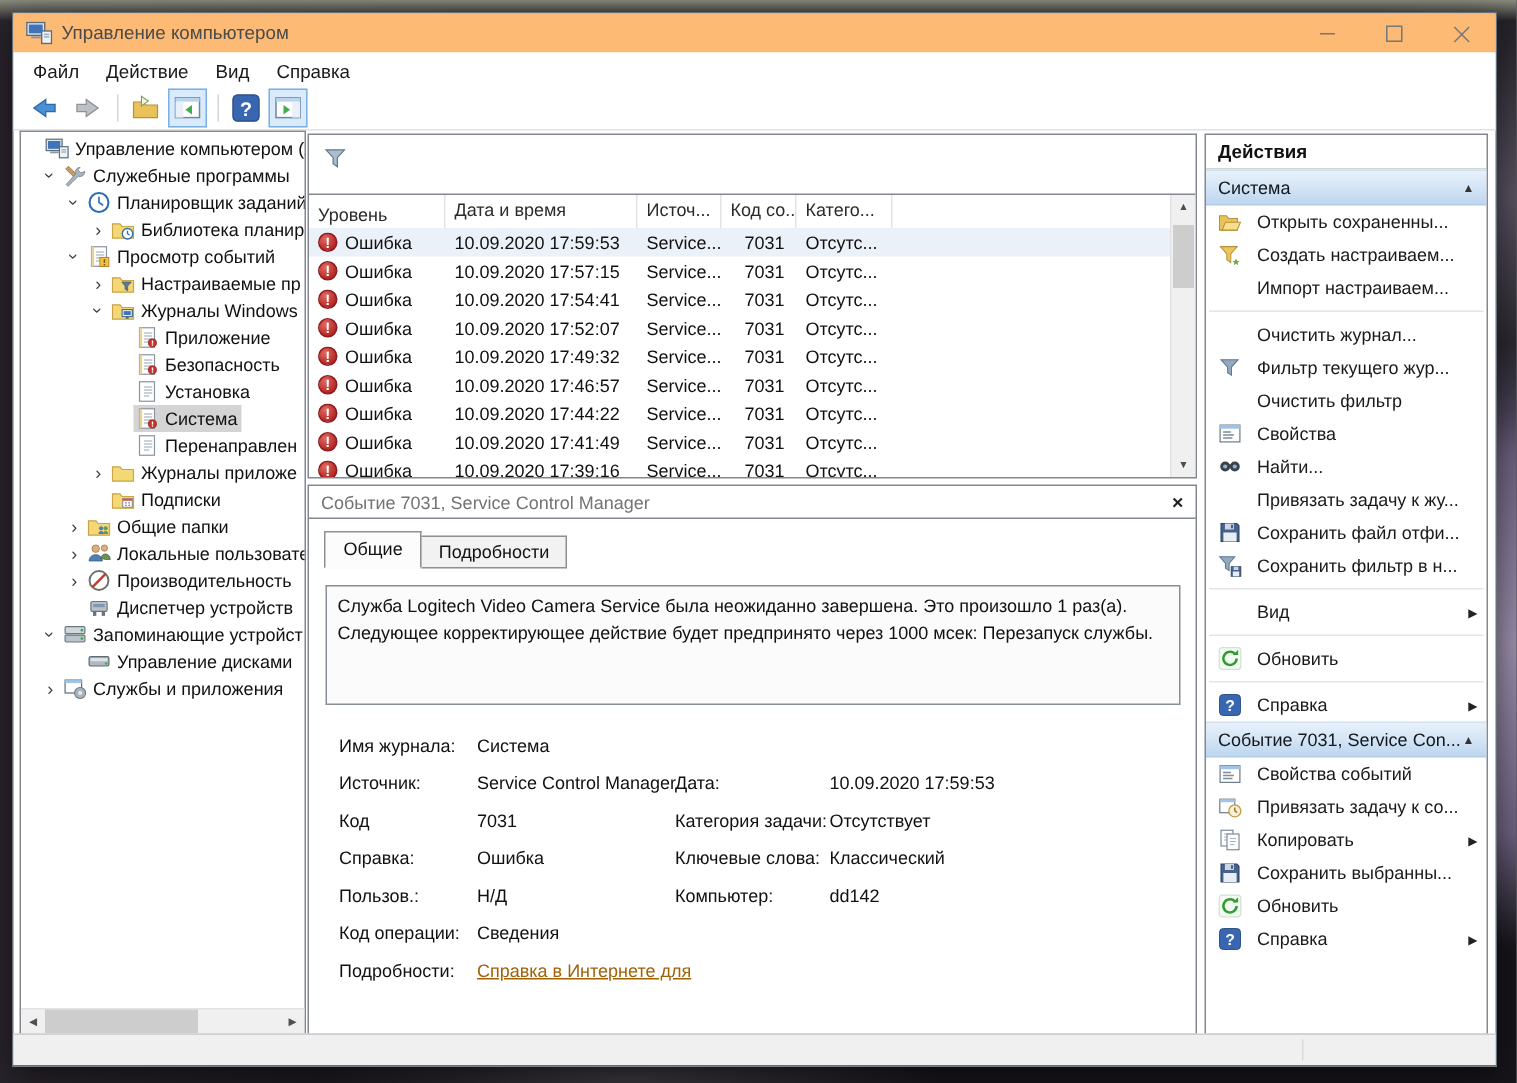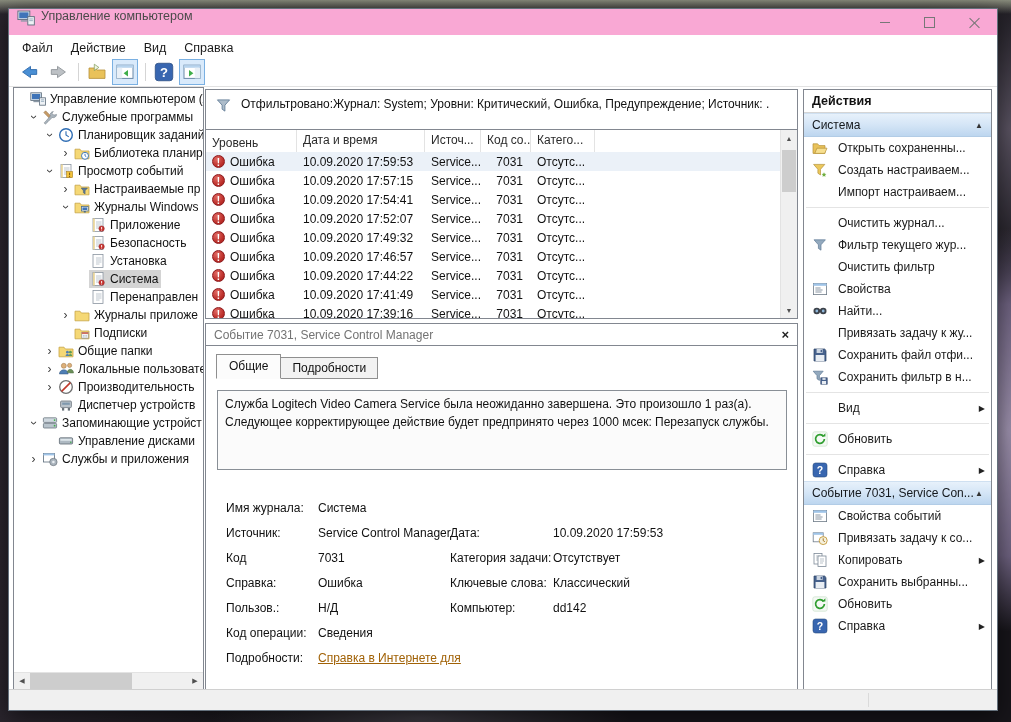--- a/index.html
+++ b/index.html
@@ -8,21 +8,21 @@
     background-image:
       linear-gradient(180deg, rgba(148,152,134,.9) 0px, rgba(148,152,134,.55) 6px, rgba(148,152,134,0) 14px),
       radial-gradient(150px 280px at 1008px 430px, #9d91ad 0%, #6e6280 45%, rgba(40,35,48,0) 72%),
       radial-gradient(230px 210px at 1011px 130px, #5a5362 0%, rgba(30,27,35,0) 70%),
       radial-gradient(300px 60px at 420px 718px, rgba(130,125,135,.35) 0%, rgba(0,0,0,0) 70%),
       linear-gradient(90deg, #2a252d 0%, #17151a 30%);
   }
   .window{position:absolute;left:8px;top:8px;width:990px;height:703px;background:#fff;
     border:1px solid #64707c;box-shadow:0 6px 22px rgba(0,0,0,.55);box-sizing:border-box;}
   
-  .titlebar{position:absolute;left:0;top:0;right:0;height:26px;display:flex;background:#f9a8d4;}
+  .titlebar{position:absolute;left:0;top:0;right:0;height:26px;display:flex;align-items:center;background:#fdba74;}
   .titlebar .appicon{width:18px;height:18px;margin:0 6px 0 8px;flex:none;}
   .titlebar .appicon svg{width:18px;height:18px;display:block;}
   .title-text{font-size:12.5px;color:#4a4a4a;}
   .win-controls{margin-left:auto;display:flex;align-items:center;height:100%;}
   .wbtn{width:45px;height:100%;display:flex;align-items:center;justify-content:center;color:#666;}
   .glyph-min{width:10px;height:0;border-top:1px solid #777;display:block;}
   .glyph-max{width:9px;height:9px;border:1px solid #777;display:block;}
   .glyph-close{position:relative;width:11px;height:11px;display:block;}
   .glyph-close::before,.glyph-close::after{content:"";position:absolute;left:5px;top:-1px;width:1px;height:14px;background:#777;}
   .glyph-close::before{transform:rotate(45deg);} .glyph-close::after{transform:rotate(-45deg);}
@@ -77,21 +77,21 @@
   .detail-pane{left:196px;top:314px;width:593px;height:367px;}
   .detail-header{position:absolute;left:0;top:0;right:0;height:22px;border-bottom:1px solid #828790;display:flex;align-items:center;padding:0 8px;box-sizing:border-box;}
   .detail-title{font-size:12px;color:#737373;}
   .detail-close{margin-left:auto;font-size:13px;font-weight:bold;color:#222;line-height:1;}
   .tabs{position:absolute;left:10px;top:30px;display:flex;align-items:flex-end;}
   .tab{font-size:12px;color:#111;border:1px solid #8f8f8f;background:#f2f2f2;padding:3px 11px;margin-right:-1px;}
   .tab.active{background:#fcfcfc;padding:4px 12px 5px;position:relative;z-index:2;border-bottom-color:#fcfcfc;}
   .descbox{position:absolute;left:11px;top:66px;width:570px;height:80px;border:1px solid #898f96;background:#fbfbfb;
     font-size:12px;color:#111;padding:4px 7px;box-sizing:border-box;line-height:1.5;overflow:hidden;}
   .fields{position:absolute;left:20px;top:166px;right:10px;}
-  .frow{height:25px;display:flex;align-items:flex-end;font-size:12px;color:#111;}
+  .frow{height:25px;display:flex;align-items:flex-start;font-size:12px;color:#111;}
   .fl1{width:92px;flex:none;}
   .fv1{width:132px;flex:none;white-space:nowrap;}
   .fl2{width:103px;flex:none;}
   .fv2{flex:1;white-space:nowrap;}
   .flink{color:#a16207;text-decoration:underline;}
   
   .actions-pane{left:794px;top:80px;width:189px;height:601px;overflow:hidden;}
   .actions-title{height:22px;line-height:22px;font-size:12.5px;font-weight:bold;color:#111;padding-left:8px;border-bottom:1px solid #d5d5d5;}
   .asec-header{height:22px;display:flex;align-items:center;padding:0 8px;font-size:12px;color:#14181c;
     background:linear-gradient(180deg,#e7f1fb 0%,#d4e5f6 50%,#bdd6ef 100%);border-top:1px solid #cfe0f1;border-bottom:1px solid #b2cce6;}
@@ -495,21 +495,20 @@
         <span class="hthumb"></span>
         <span class="sarrow" style="margin-left:auto">▶</span>
       </div>
     </div>
 
     <div class="pane list-pane">
       <div class="filterbar">
         <svg viewBox="0 0 16 16">
             <path d="M1.5 2h13l-5 5.6v6.4l-3-2.1V7.6z" fill="#aebdcb" stroke="#5f7a95" stroke-width="0.9"></path>
           </svg>
-        <span class="filter-text">Отфильтровано:Журнал: System; Уровни: Критический, Ошибка, Предупреждение; Источник: .</span>
       </div>
       <div class="list-header" id="list-header">
           <span class="hcell c-lvl">Уровень</span>
           <span class="hcell c-dt">Дата и время</span>
           <span class="hcell c-src">Источ...</span>
           <span class="hcell c-code" style="text-align: left;">Код со...</span>
           <span class="hcell c-cat">Катего...</span>
         </div>
       <div class="list-rows" id="list-rows">
           <div class="erow sel">

